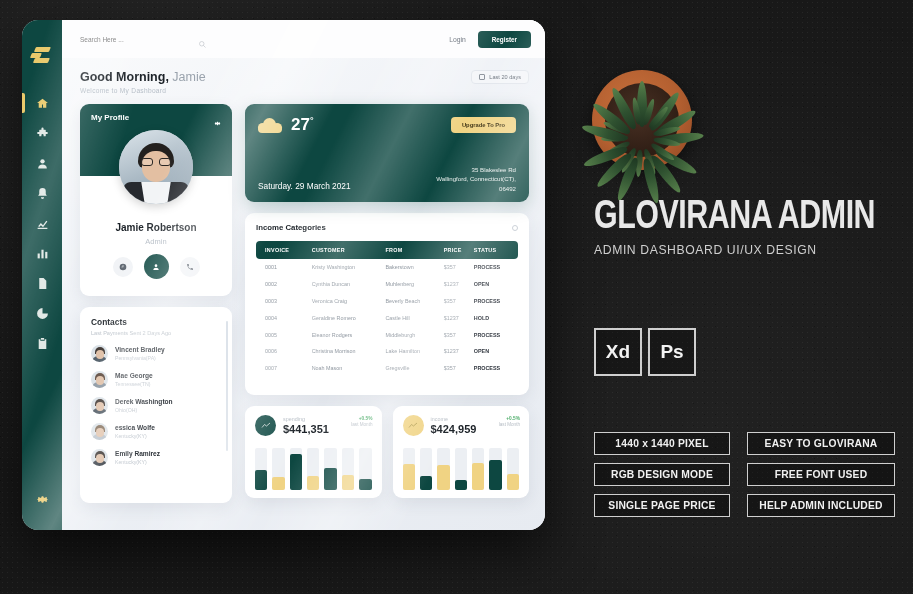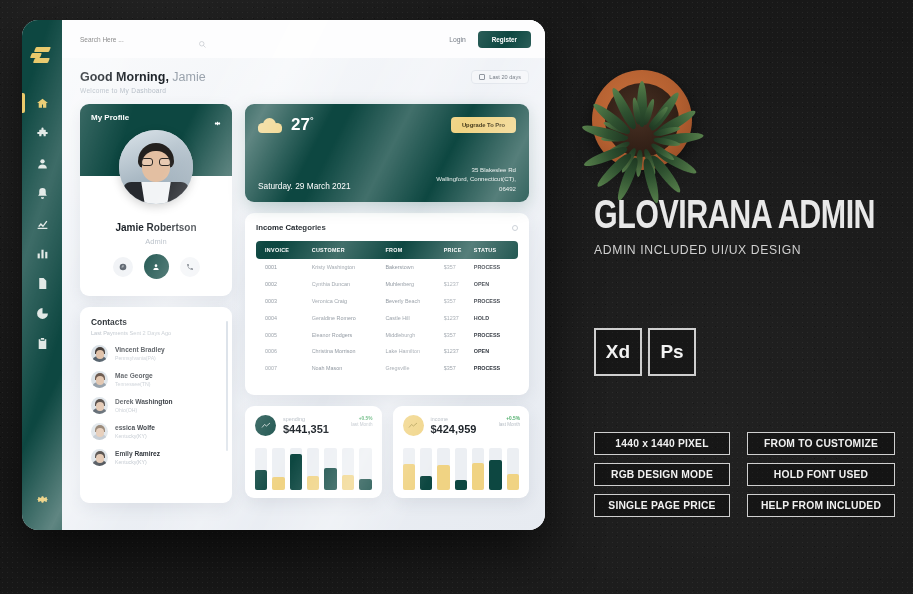--- a/index.html
+++ b/index.html
@@ -915,23 +915,23 @@
       <span class="leaf" style="transform: rotate(284.923deg) translateY(-16px) scale(1);"></span>
       <span class="leaf s" style="transform: rotate(290.769deg) translateY(-12.8px) scale(0.8);"></span>
       <span class="leaf" style="transform: rotate(308.615deg) translateY(-16px) scale(1);"></span>
       <span class="leaf s" style="transform: rotate(326.462deg) translateY(-12.8px) scale(0.8);"></span>
       <span class="leaf" style="transform: rotate(332.308deg) translateY(-16px) scale(1);"></span>
       <span class="leaf s" style="transform: rotate(350.154deg) translateY(-12.8px) scale(0.8);"></span>
     </div>
 </div>
 
 <div id="brand-title">GLOVIRANA ADMIN</div>
-<div id="brand-sub">ADMIN INCLUDED UI/UX DESIGN</div>
+<div id="brand-sub">ADMIN DASHBOARD UI/UX DESIGN</div>
 
 <div class="sw-box" id="sw-xd">Xd</div>
 <div class="sw-box" id="sw-ps">Ps</div>
 
 <div class="badge" id="badge-0">1440 x 1440 PIXEL</div>
 <div class="badge" id="badge-1">RGB DESIGN MODE</div>
 <div class="badge" id="badge-2">SINGLE PAGE PRICE</div>
-<div class="badge" id="badge-3">FROM TO CUSTOMIZE</div>
-<div class="badge" id="badge-4">HOLD FONT USED</div>
-<div class="badge" id="badge-5">HELP FROM INCLUDED</div>
+<div class="badge" id="badge-3">EASY TO GLOVIRANA</div>
+<div class="badge" id="badge-4">FREE FONT USED</div>
+<div class="badge" id="badge-5">HELP ADMIN INCLUDED</div>
 
 </body></html>

